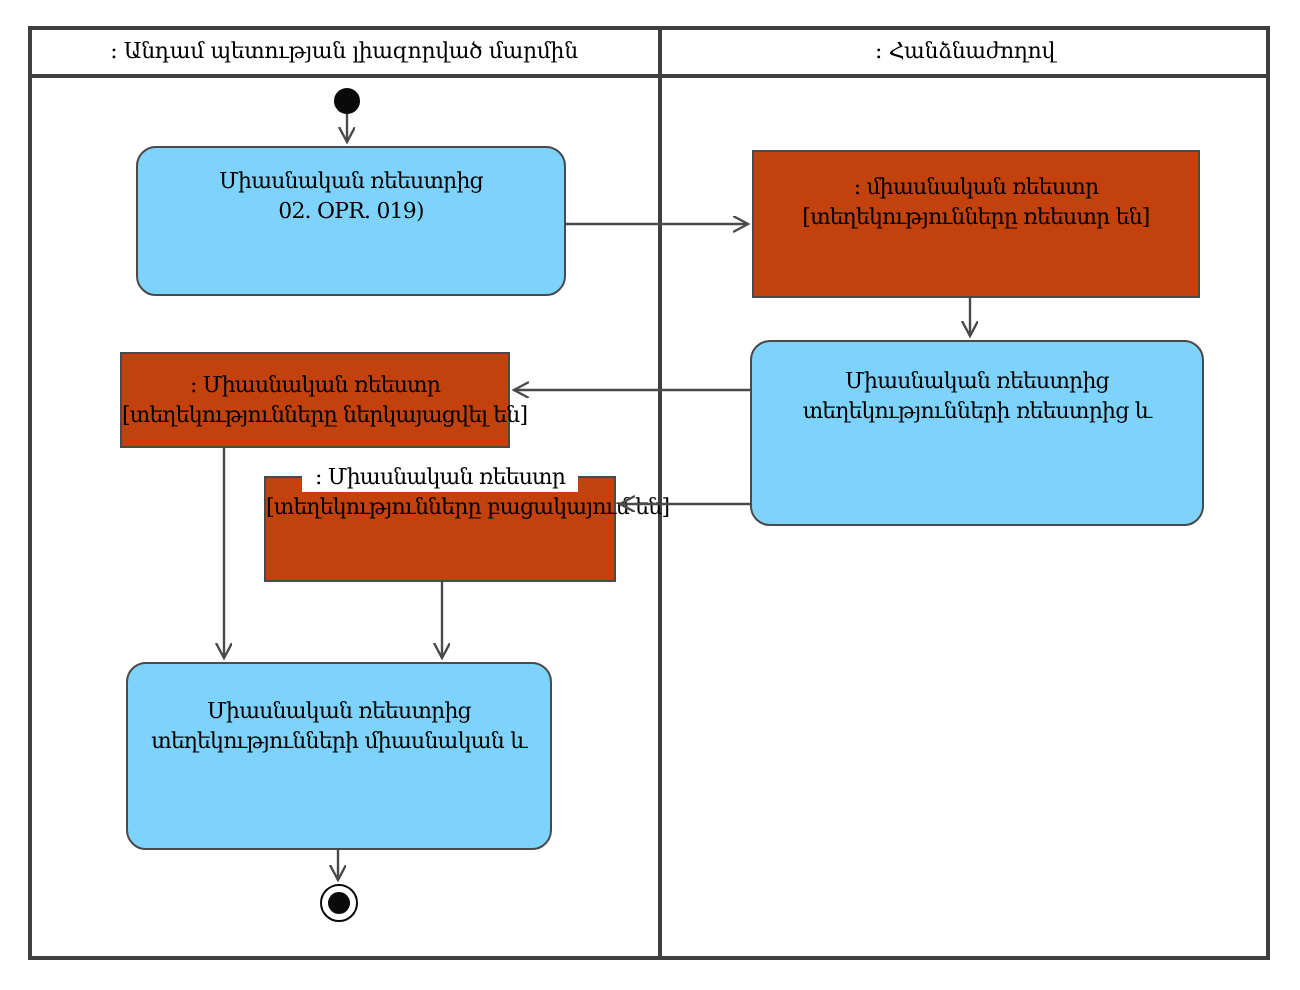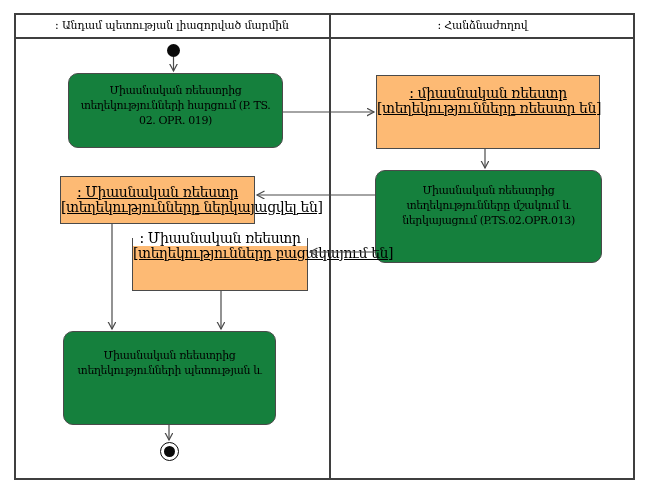--- a/index.html
+++ b/index.html
@@ -23,28 +23,27 @@
   }
   .lane-header .cell {
     display:flex; align-items:center; justify-content:center;
     font-size:11px; letter-spacing:-0.2px; white-space:nowrap; overflow:hidden;
   }
   .lane-header .cell.left  { width:316px; }
   .lane-header .cell.right { width:305px; }
 
   .activity {
     position:absolute; border:1px solid #4a4a4a; border-radius:10px;
-    background:#15803d; text-align:center;
+    background:#7dd3fc; text-align:center;
     font-size:11px; line-height:15px; letter-spacing:-0.4px; white-space:nowrap;
   }
   .object-node {
-    position:absolute; border:1px solid #4a4a4a; background:#fdba74;
-    text-align:center; font-size:14px; line-height:15px; letter-spacing:-0.4px;
+    position:absolute; border:1px solid #4a4a4a; background:#c2410c;
+    text-align:center; font-size:11px; line-height:15px; letter-spacing:-0.4px;
     white-space:nowrap;
-    text-decoration:underline;
   }
   .object-node.centered { display:flex; flex-direction:column; justify-content:center; }
 
   .obj-title-wrap { width:100%; text-align:center; }
   .overlap .obj-title-wrap { margin-top:-8px; }
   .overlap .obj-title-wrap .obj-title {
     display:inline-block; background:#fff; padding:0 6px;
   }
 
   .initial-node {
@@ -70,54 +69,52 @@
 
   <div class="lane-header">
     <div class="cell left">: Անդամ պետության լիազորված մարմին</div>
     <div class="cell right">: Հանձնաժողով</div>
   </div>
 
   <div class="initial-node"></div>
 
   <div class="activity" style="left:68px; top:73px; width:215px; height:75px; padding-top:9px;">
     <div>Միասնական ռեեստրից</div>
-    <div>տեղեկությունների հարցում (P. TS.</div>
     <div>02. OPR. 019)</div>
   </div>
 
   <div class="object-node" style="left:376px; top:75px; width:224px; height:74px; padding-top:10px;">
     <div class="obj-title-wrap">
       <span class="obj-title">: միասնական ռեեստր</span>
     </div>
     <div>[տեղեկությունները ռեեստր են]</div>
   </div>
 
   <div class="activity" style="left:375px; top:170px; width:227px; height:93px; padding-top:12px;">
     <div>Միասնական ռեեստրից</div>
-    <div>տեղեկությունները մշակում և</div>
-    <div>ներկայացում (P.TS.02.OPR.013)</div>
+    <div>տեղեկությունների ռեեստրից և</div>
   </div>
 
   <div class="object-node centered" style="left:60px; top:176px; width:195px; height:48px;">
     <div class="obj-title-wrap">
       <span class="obj-title">: Միասնական ռեեստր</span>
     </div>
     <div>[տեղեկությունները ներկայացվել են]</div>
   </div>
 
   <div class="object-node overlap" style="left:132px; top:238px; width:176px; height:53px;">
     <div class="obj-title-wrap">
       <span class="obj-title">: Միասնական ռեեստր</span>
     </div>
     <div>[տեղեկությունները բացակայում են]</div>
   </div>
 
   <div class="activity" style="left:63px; top:331px; width:213px; height:94px; padding-top:16px;">
     <div>Միասնական ռեեստրից</div>
-    <div>տեղեկությունների պետության և</div>
+    <div>տեղեկությունների միասնական և</div>
   </div>
 
   <div class="final-node">
     <div class="dot"></div>
   </div>
 
   <svg class="edges" width="650" height="495">
     <defs>
       <marker id="arrow" markerWidth="10" markerHeight="10" refX="7.5" refY="4" orient="auto" markerUnits="userSpaceOnUse">
         <path d="M0,0 L7.5,4 L0,8" fill="none" stroke="#4a4a4a" stroke-width="1.2"></path>

